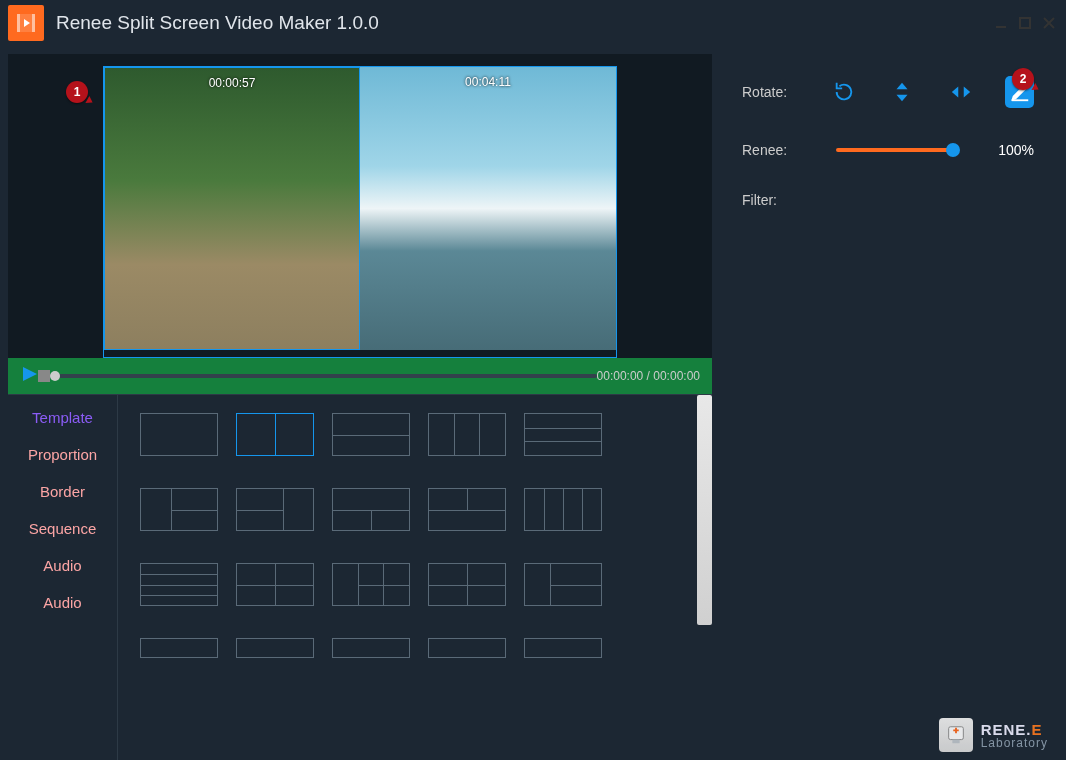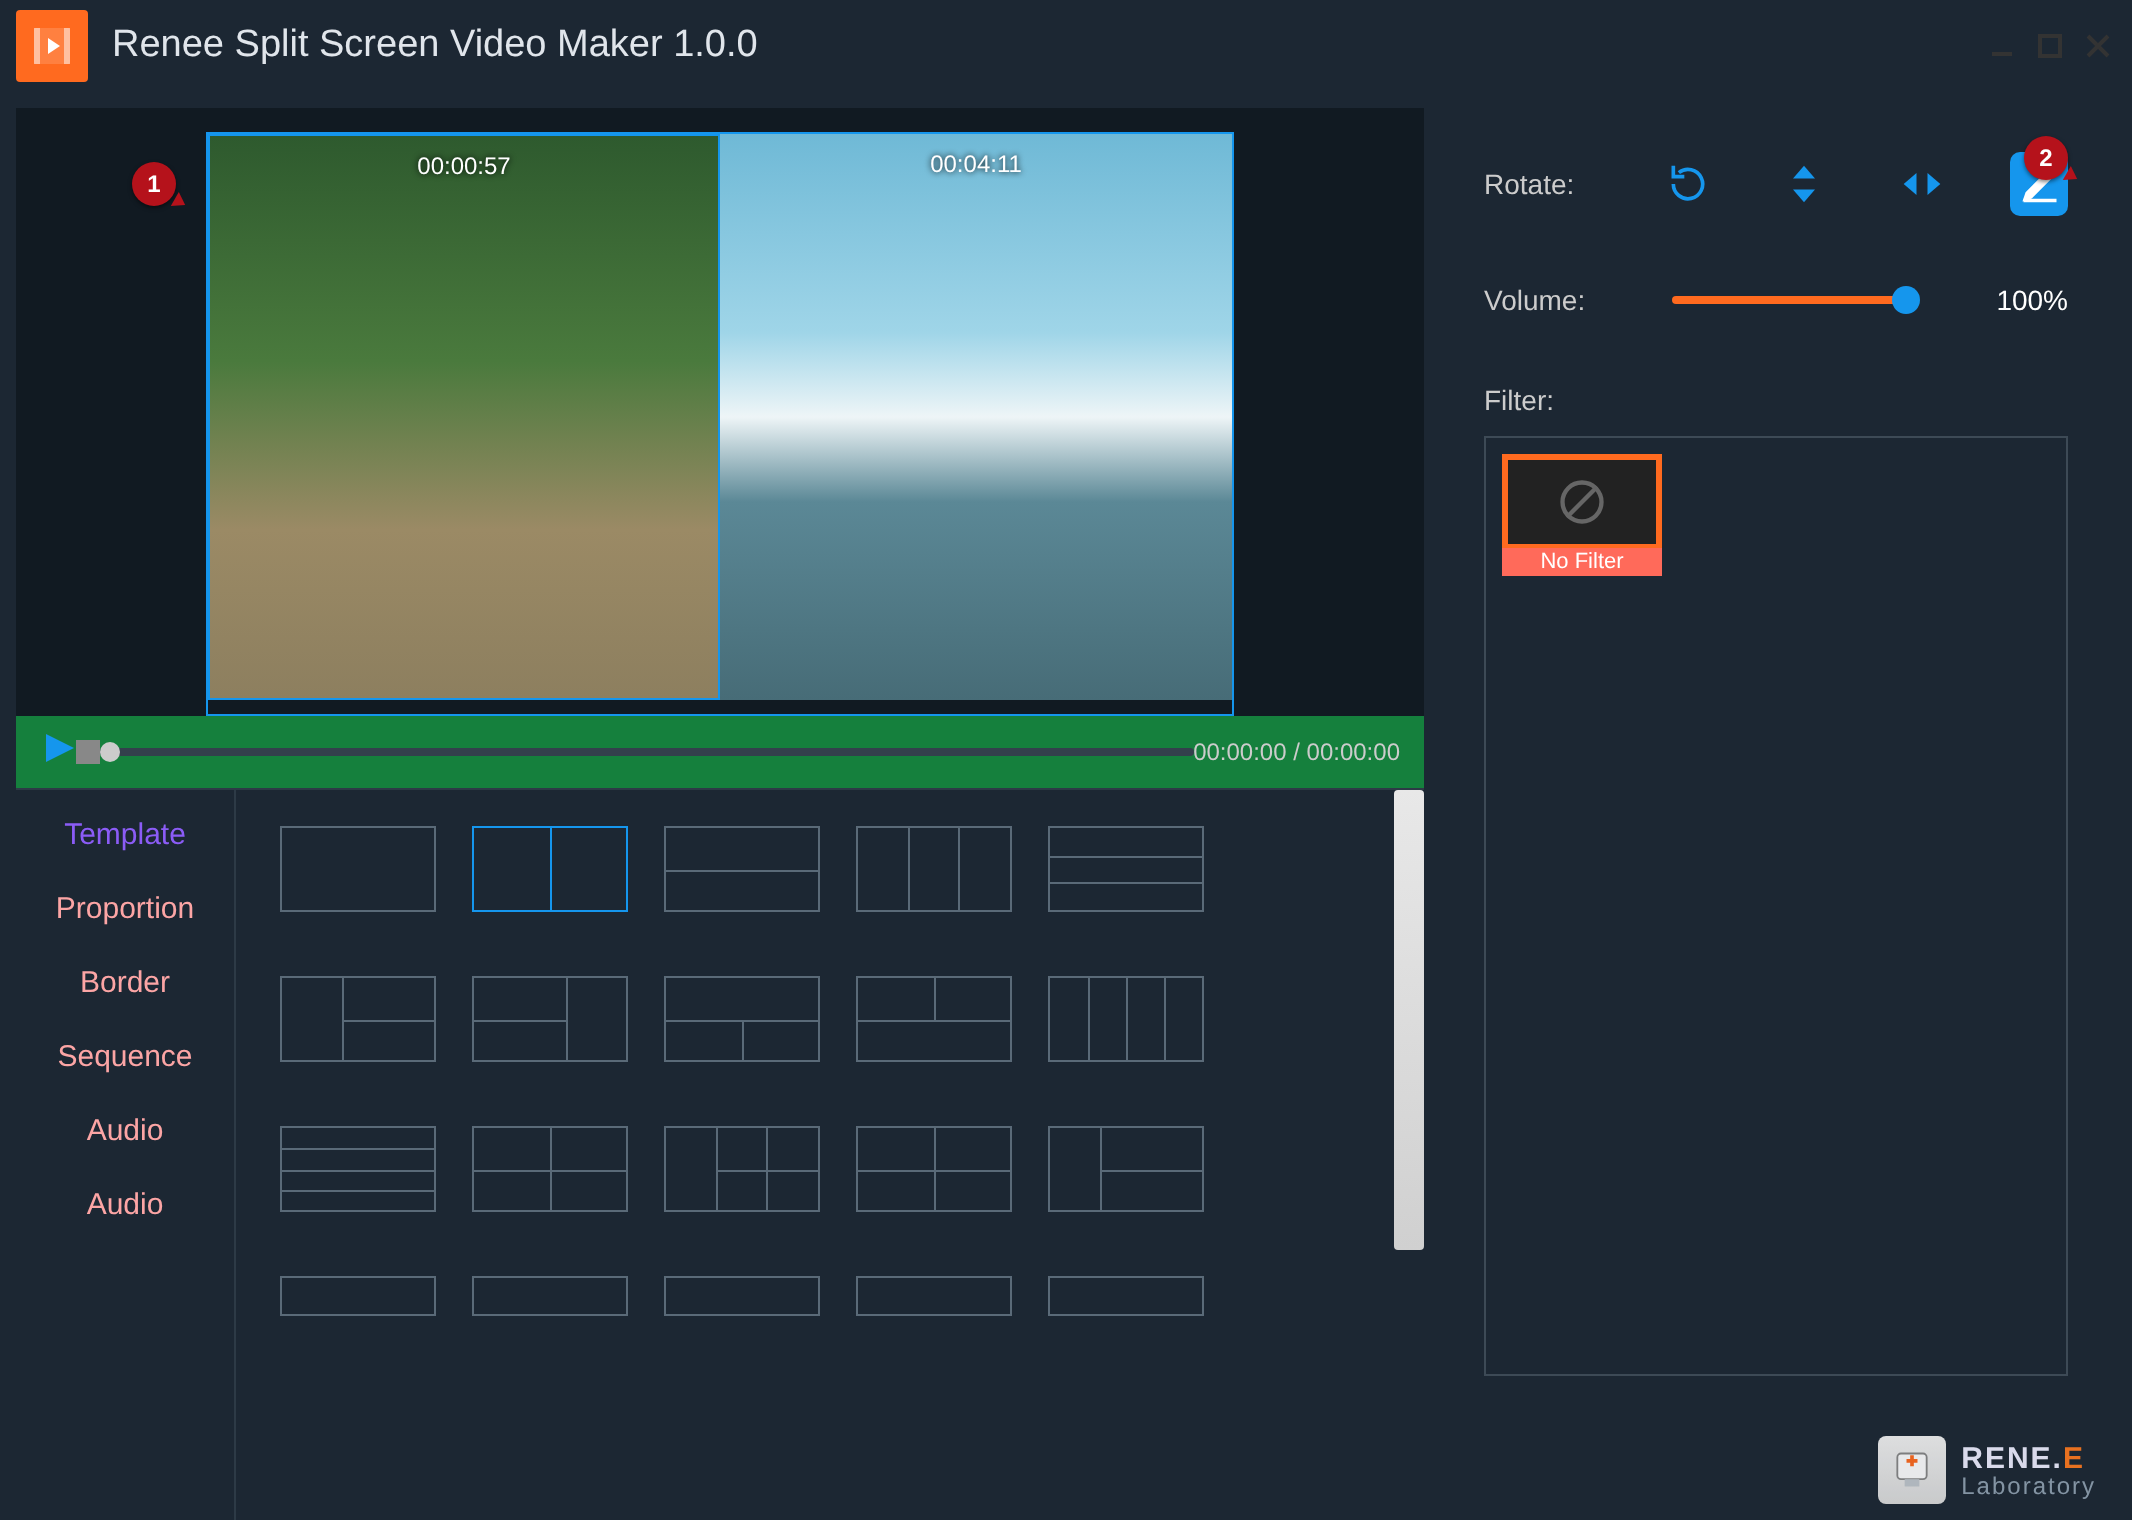--- a/index.html
+++ b/index.html
@@ -253,39 +253,28 @@
         </div>
       <div class="icon-btn active">
           <svg viewBox="0 0 24 24">
             <path d="M4 20 l3 -1 12 -12 -2 -2 -12 12 z" stroke="#fff" fill="#fff"></path>
             <line x1="3" y1="21" x2="21" y2="21" stroke="#fff"></line>
           </svg>
         </div>
     </div>
 
     <div class="ctrl-row">
-      <div class="ctrl-label">Volume:</div>
+      <div class="ctrl-label">Renee:</div>
       <div class="vol-slider">
           <div class="vol-handle"></div>
         </div>
       <div class="vol-val">100%</div>
     </div>
 
     <div class="filter-label">Filter:</div>
-    <div class="filter-box">
-      <div class="filter-item">
-        <div class="filter-thumb">
-          <svg viewBox="0 0 24 24">
-              <circle cx="12" cy="12" r="9"></circle>
-              <line x1="5" y1="19" x2="19" y2="5"></line>
-            </svg>
-        </div>
-        <div class="filter-name">No Filter</div>
-      </div>
-    </div>
   </div>
 </div>
 
 <div class="badge badge1">1</div>
 <div class="badge badge2">2</div>
 
 <div class="brand-footer">
   <div class="brand-icon">
     <svg viewBox="0 0 24 24">
         <rect x="4" y="3" width="16" height="14" rx="2" fill="#fff" stroke="#888"></rect>

